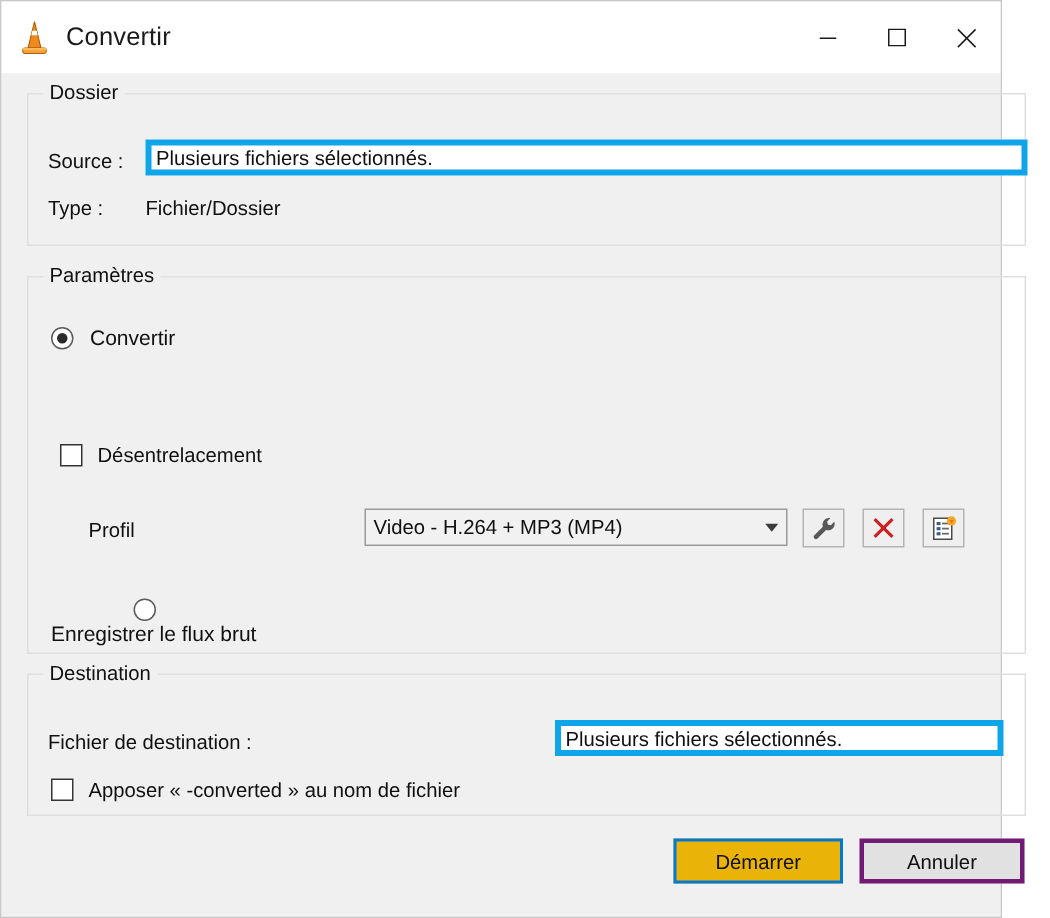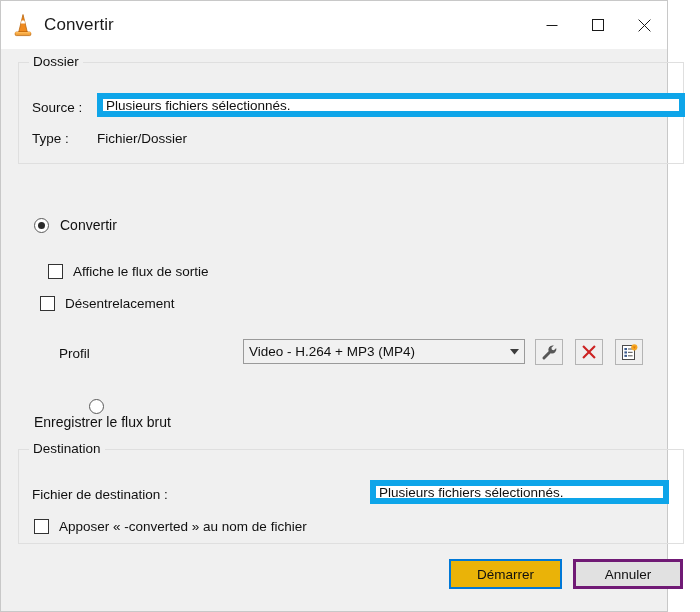--- a/index.html
+++ b/index.html
@@ -99,21 +99,21 @@
     position: absolute;
     font-size: 13.5px;
     color: #101010;
     white-space: nowrap;
   }
 
   input.textbox {
     position: absolute;
     box-sizing: border-box;
     background: #ffffff;
-    border: 6px solid #0ea5e9;
+    border: 4px solid #0ea5e9;
     font-family: "Liberation Sans", sans-serif;
     font-size: 13.5px;
     color: #101010;
     padding: 0 3px;
     outline: none;
   }
 
   
   .radio-row {
     position: absolute;
@@ -269,30 +269,29 @@
     </div>
 
     <span class="lbl" style="left:31px; top:51px;">Source :</span>
 
     <input class="textbox" type="text" style="left: 96px; top: 44px; width: 588px; height: 24px;" readonly="" value="Plusieurs fichiers sélectionnés.">
 
     <span class="lbl" style="left:31px; top:82px;">Type :</span>
 
     <span class="lbl" style="left:96px; top:82px;">Fichier/Dossier</span>
 
+    <div class="groupbox" style="left:17px; top:135px; width:666px; height:252px;">
+      <span class="group-title">Paramètres</span>
+    </div>
 
     <div class="radio-row" style="left:33px; top:168px;">
       <span class="radio-mark checked"></span>
       <span class="radio-label">Convertir</span>
     </div>
 
-    <div class="check-row" style="left:47px; top:215px;">
-      <span class="check-mark"></span>
-      <span class="check-label">Affiche le flux de sortie</span>
-    </div>
 
     <div class="check-row" style="left:39px; top:247px;">
       <span class="check-mark"></span>
       <span class="check-label">Désentrelacement</span>
     </div>
 
     <span class="lbl" style="left:58px; top:297px;">Profil</span>
 
     <div id="profile-combo" style="left:242px; top:290px; width:282px; height:25px;">
       <span id="profile-combo-text">Video - H.264 + MP3 (MP4)</span>

